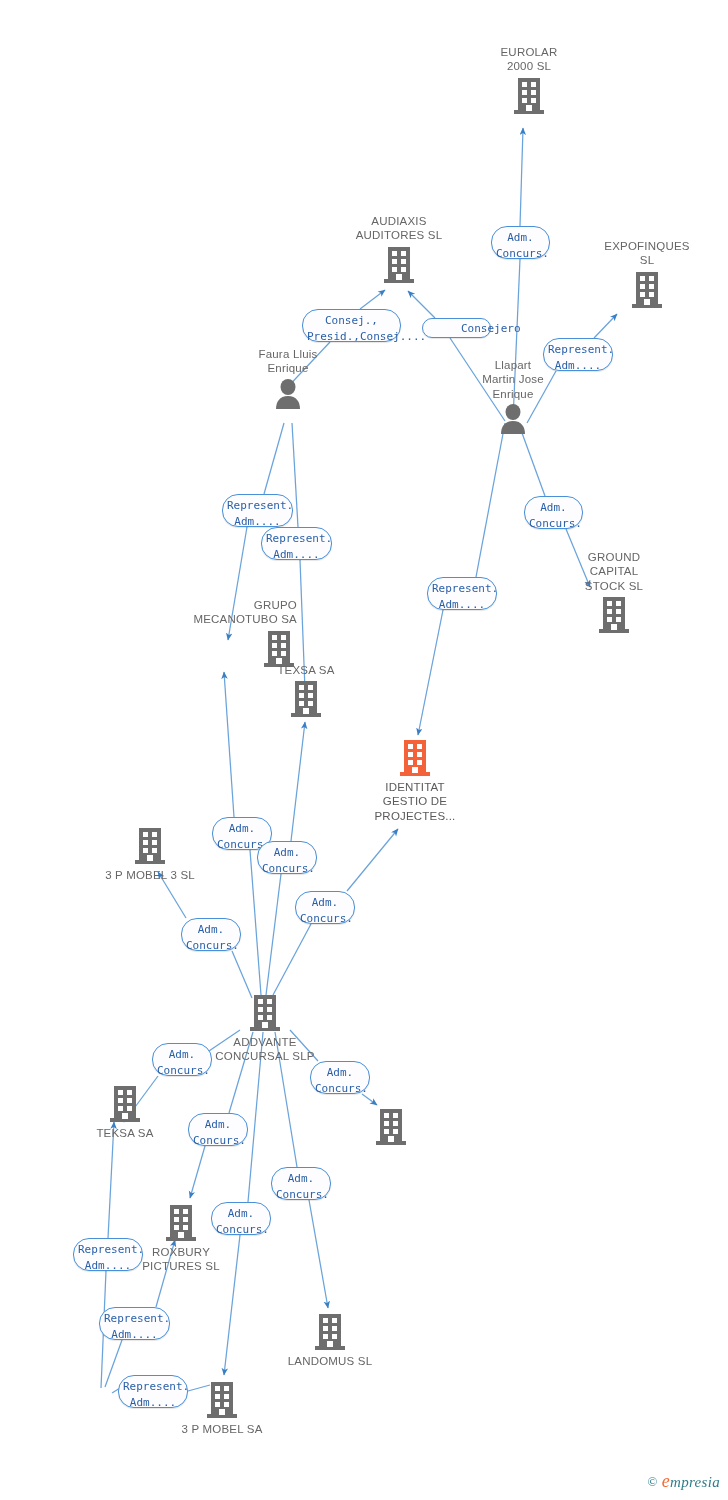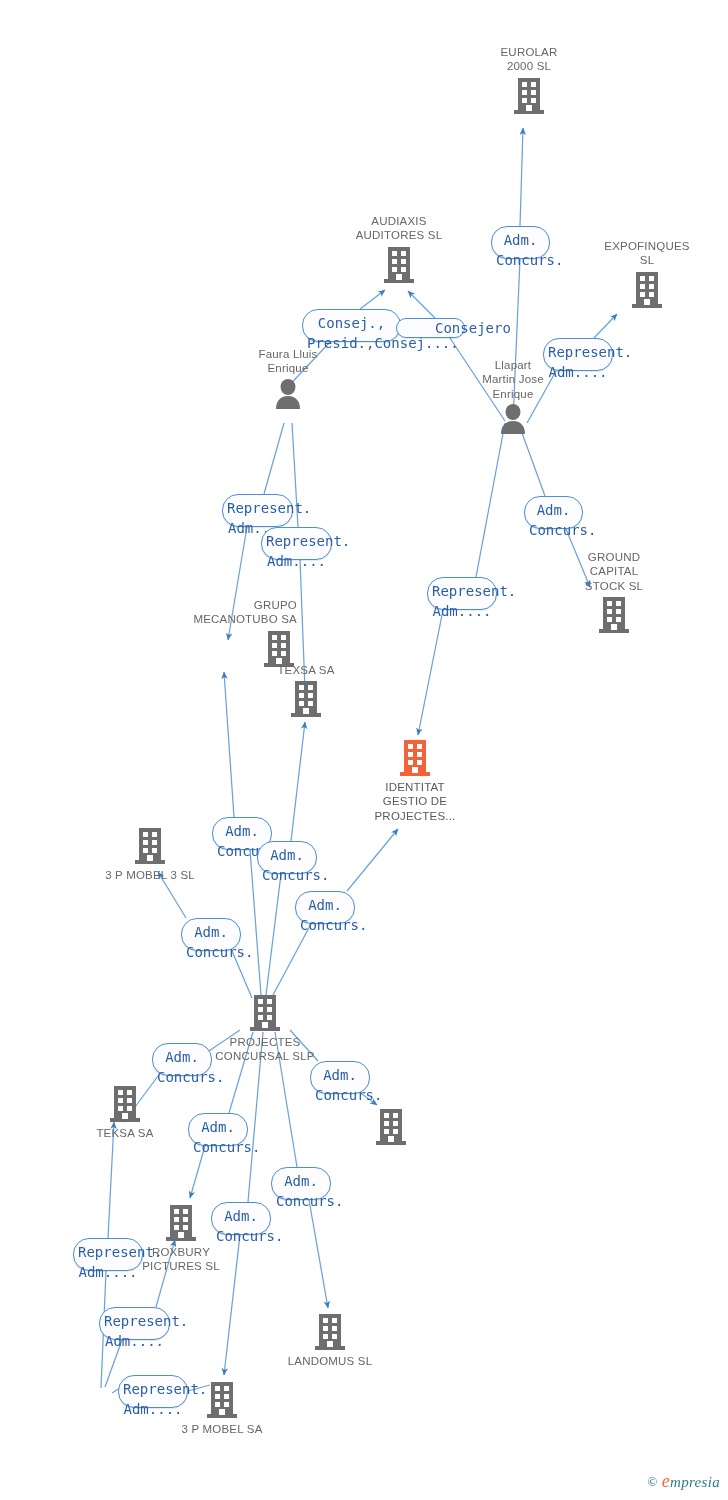--- a/index.html
+++ b/index.html
@@ -48,21 +48,21 @@
   .node.highlight .caption {
     color: #5a5a5a;
   }
   .edge-label {
     position: absolute;
     box-sizing: border-box;
     border: 1.2px solid #4a90d9;
     border-radius: 16px;
     background: #fdfdff;
     color: #2a5fa8;
-    font-size: 14px;
+    font-size: 11px;
     font-family: "DejaVu Sans Mono", monospace;
     text-align: center;
     line-height: 1.45;
     padding: 3px 4px 3px 4px;
     white-space: pre-line;
     box-shadow: 0 1px 1px rgba(0,0,0,0.10);
   }
   #watermark {
     position: absolute;
     right: 8px;
@@ -373,21 +373,21 @@
         <rect x="11" y="6" width="5" height="5"></rect>
             <rect x="20" y="6" width="5" height="5"></rect>
         <rect x="11" y="14" width="5" height="5"></rect>
             <rect x="20" y="14" width="5" height="5"></rect>
         <rect x="11" y="22" width="5" height="5"></rect>
             <rect x="20" y="22" width="5" height="5"></rect>
         <rect x="15" y="29" width="6" height="6"></rect>
       </g>
         </svg>
     </span>
-    <span class="caption">PROJECTES
+    <span class="caption">ADDVANTE
 CONCURSAL SLP</span>
   </div>
 
   <div class="node label-below" style="left:125px; top:1084px;">
     <span class="glyph">
       <svg width="36" height="40" viewBox="0 0 36 40">
           <g fill="#6e6e6e">
         <rect x="7" y="2" width="22" height="33"></rect>
             <rect x="3" y="34" width="30" height="4"></rect>
       </g>
@@ -489,21 +489,21 @@
     <span class="caption">3 P MOBEL SA</span>
   </div>
 
 
   <div class="edge-label" style="left:491px; top:226px; width:59px; height:33px;">Adm.
 Concurs.</div>
 
   <div class="edge-label" style="left:302px; top:309px; width:99px; height:33px;">Consej.,
 Presid.,Consej....</div>
 
-  <div class="edge-label" style="left:396px; top:318px; width:69px; height:20px; line-height:13px;padding-left:38px;">Consejero</div>
+  <div class="edge-label" style="left:422px; top:318px; width:69px; height:20px; line-height:13px;padding-left:38px;">Consejero</div>
 
   <div class="edge-label" style="left:543px; top:338px; width:70px; height:33px;">Represent.
 Adm....</div>
 
   <div class="edge-label" style="left:222px; top:494px; width:71px; height:33px;">Represent.
 Adm....</div>
 
   <div class="edge-label" style="left:261px; top:527px; width:71px; height:33px;">Represent.
 Adm....</div>
 

